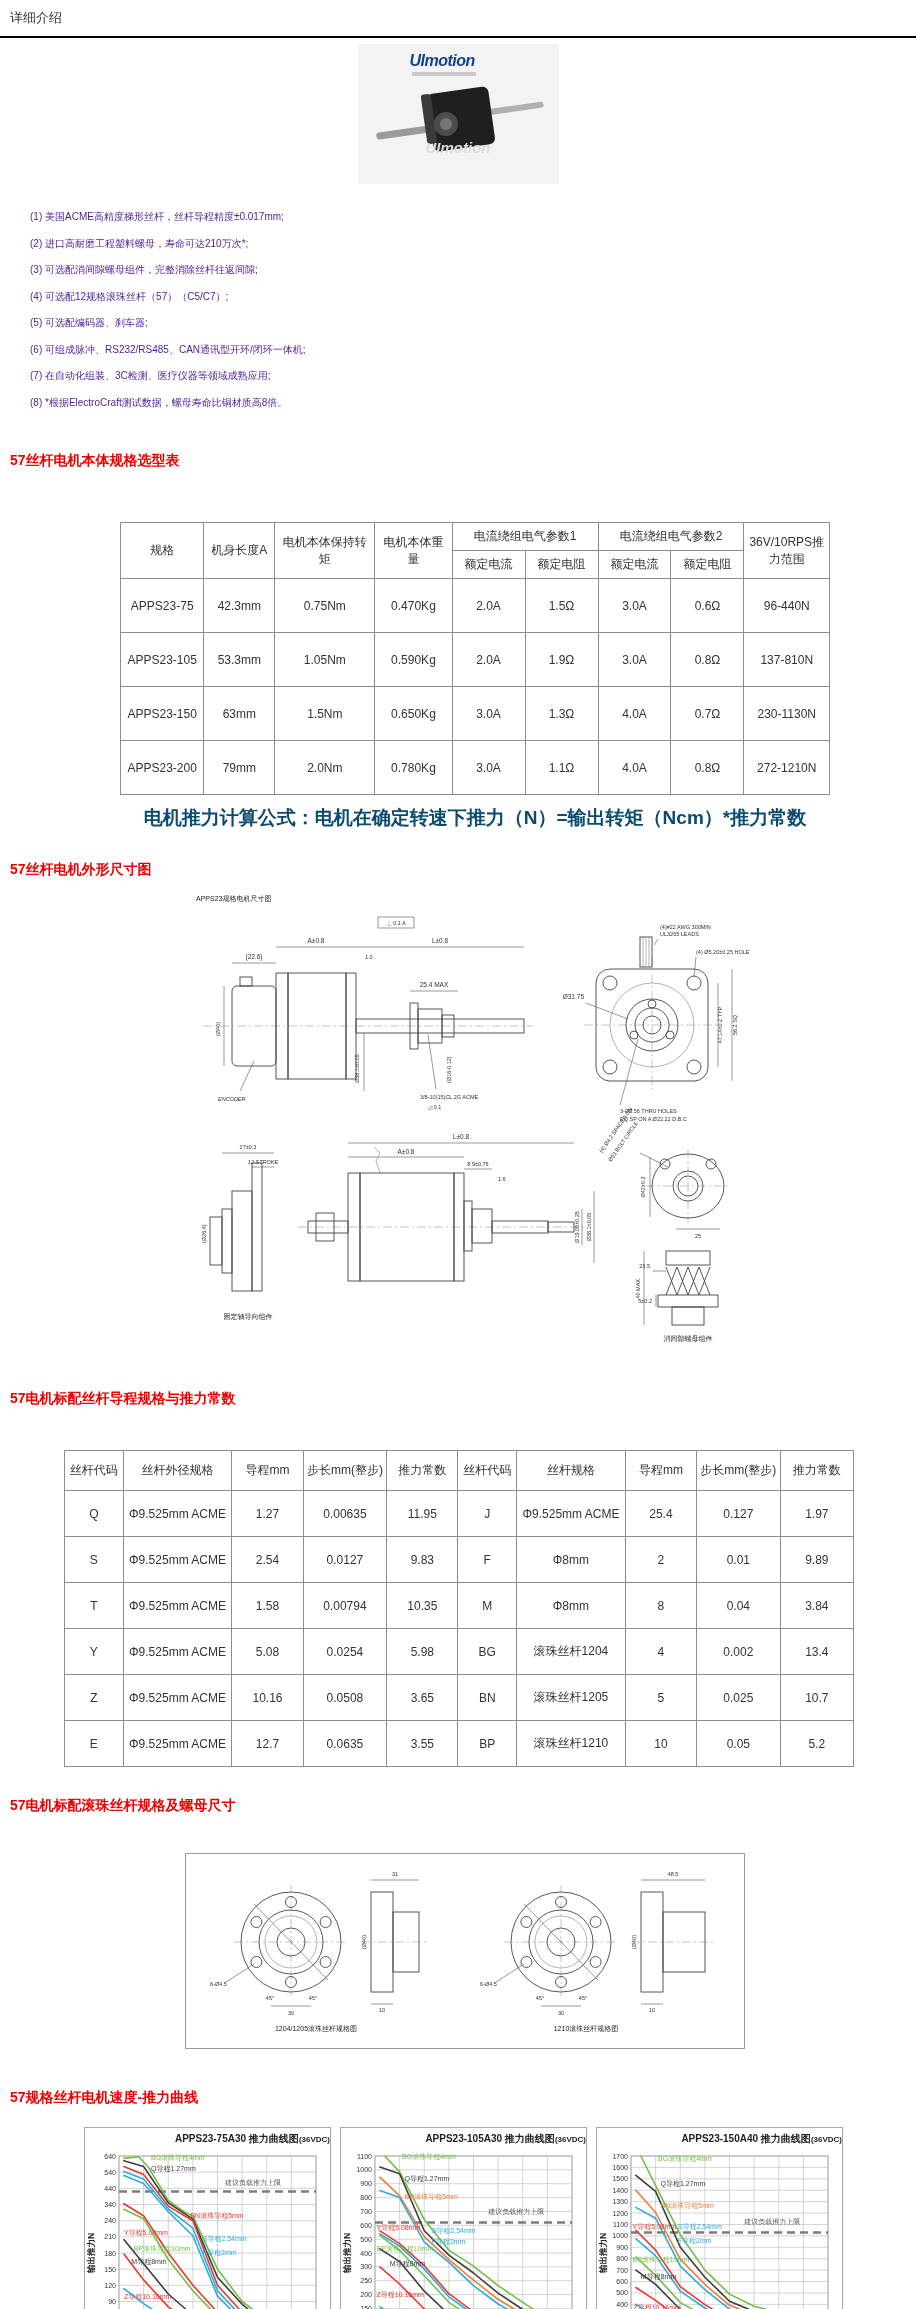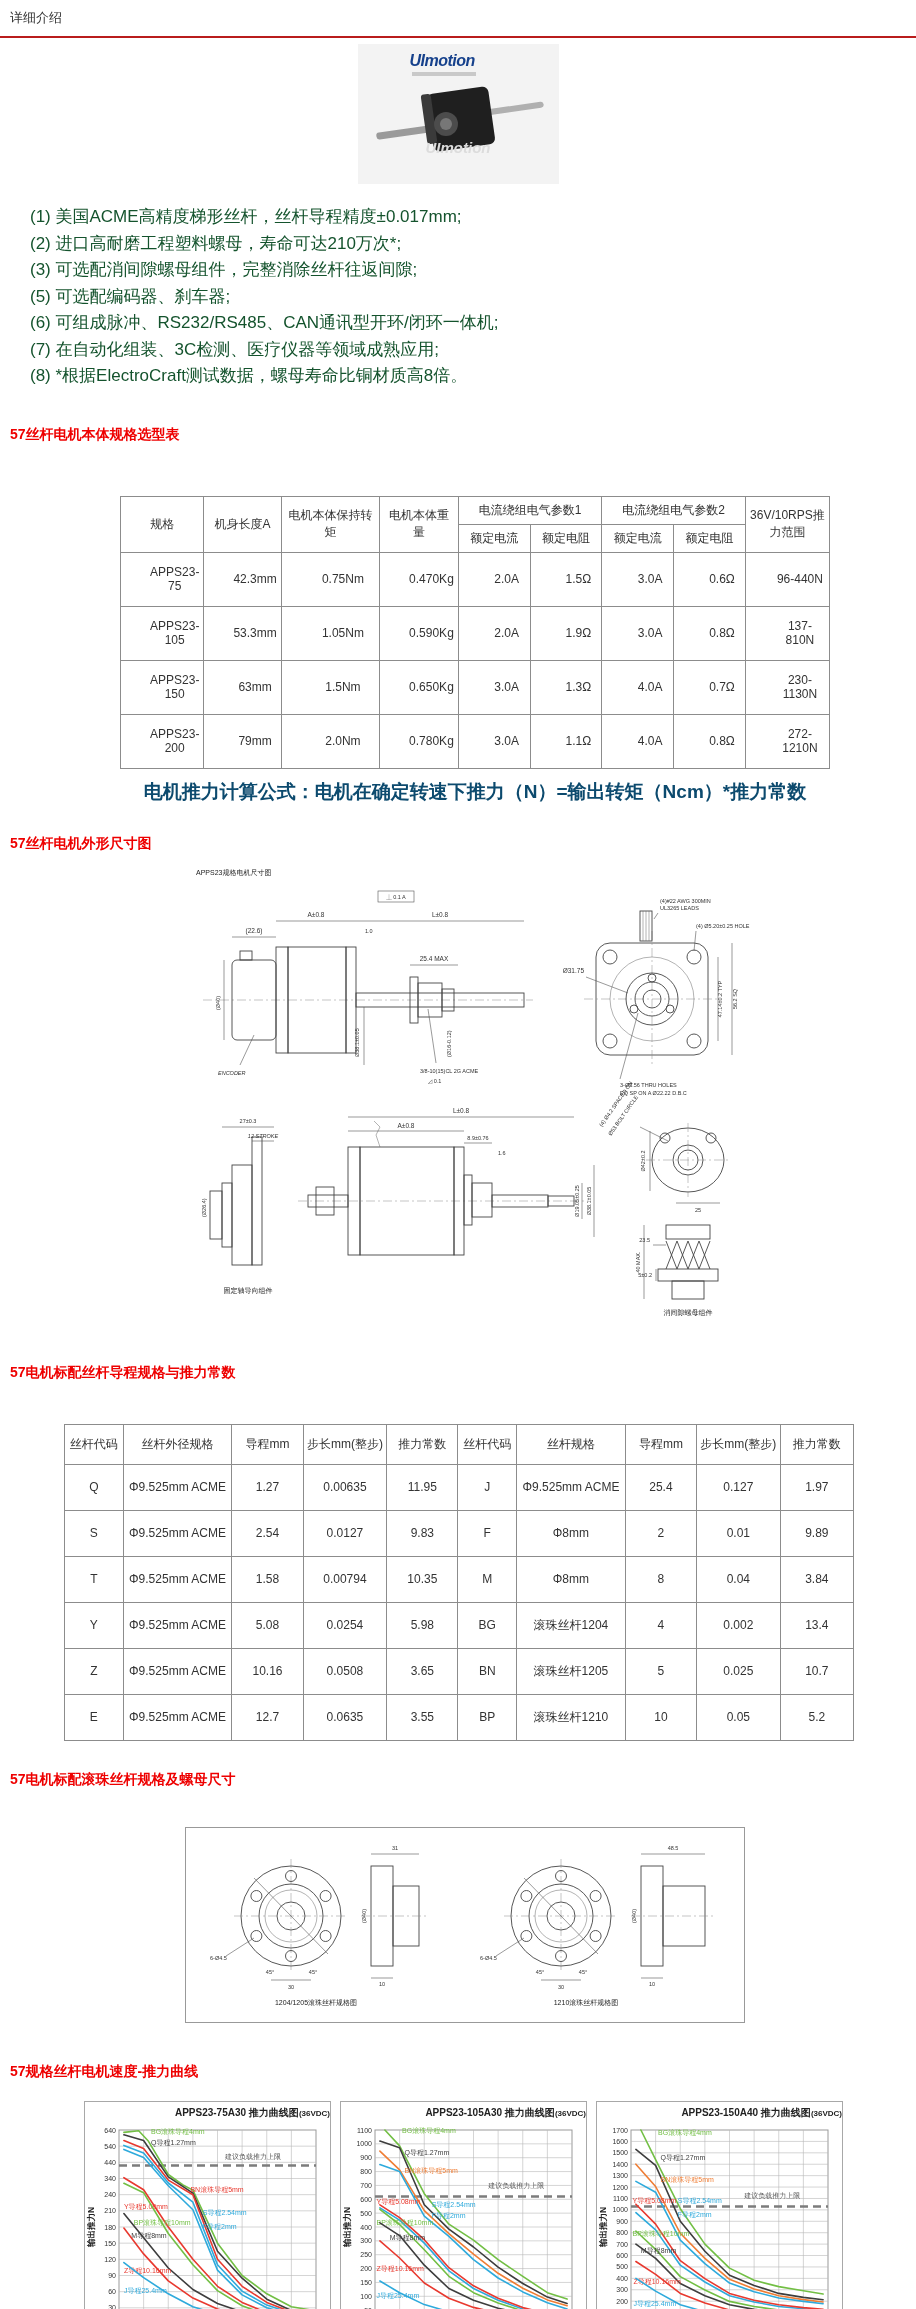--- a/index.html
+++ b/index.html
@@ -1,39 +1,39 @@
 <!DOCTYPE html>
 <html><head>
 <meta charset="utf-8">
 <style>
   * { margin:0; padding:0; box-sizing:border-box; }
   body { background:#fff; font-family:"Liberation Sans","DejaVu Sans",sans-serif; color:#404040; }
   .page { width:916px; min-height:2309px; margin:0 auto; background:#fff; position:relative; }
 
-  .topbar { padding:9px 0 9px 10px; border-bottom:2px solid #b91c1c; font-size:13px; color:#333; }
+  .topbar { padding:9px 0 9px 10px; border-bottom:2px solid #000000; font-size:13px; color:#333; }
 
   .title-line { margin:30px 0 10px 10px; font-size:15px; font-weight:bold; color:#222; }
   .title-line a { color:#e60012; text-decoration:underline; cursor:pointer; }
 
   .product-image { width:201px; height:140px; margin:6px auto 0 auto; background:#f3f3f3; position:relative; overflow:hidden; }
   .logo { position:absolute; top:8px; left:52px; font-size:16px; font-weight:bold; font-style:italic; color:#16418c; letter-spacing:-0.5px; }
   .logo-tagline { position:absolute; top:28px; left:54px; width:64px; height:4px; background:#c9c9c9; }
   .watermark { position:absolute; bottom:28px; left:0; width:100%; text-align:center; font-size:15px; font-style:italic; font-weight:bold; color:#dcdcdc; }
 
   .red-heading { margin-left:10px; font-size:14px; font-weight:bold; color:#ee0000; }
   .mt14{margin-top:14px;} .mt30{margin-top:30px;} .mt36{margin-top:36px;} .mt40{margin-top:40px;}
 
   .features { list-style:none; margin:20px 0 0 30px; }
-  .features li { font-size:17px; color:#14532d; line-height:26.5px; }
+  .features li { font-size:10px; color:#4c1d95; line-height:26.5px; }
 
   table { border-collapse:collapse; font-size:12px; color:#333; text-align:center; }
   th, td { border:1px solid #8c8c8c; padding:4px 3px; font-weight:normal; vertical-align:middle; }
   .spec-table { width:710px; margin:52px 0 0 120px; }
   .spec-table th { height:28px; }
-  .spec-table td { height:54px;padding-left:28px; }
+  .spec-table td { height:54px; }
   .lead-table { width:790px; margin:42px 0 0 64px; }
   .lead-table th { height:40px; }
   .lead-table td { height:46px; }
 
   .formula { width:710px; margin:10px 0 0 120px; text-align:center; font-size:19px; font-weight:bold; color:#0c4a6e; }
 
   .drawing-wrap { margin:12px 0 0 188px; }
   .ballscrew-box { width:560px; margin:38px 0 0 185px; border:1px solid #999; background:#fff; }
   svg text { font-family:"Liberation Sans","DejaVu Sans",sans-serif; }
   .tech { stroke:#444; fill:none; stroke-width:0.9; }
@@ -75,20 +75,21 @@
       </g>
     </svg>
     <span class="watermark">UImotion</span>
   </div>
 
 
   <ul class="features">
       <li>(1) 美国ACME高精度梯形丝杆，丝杆导程精度±0.017mm;</li>
       <li>(2) 进口高耐磨工程塑料螺母，寿命可达210万次*;</li>
       <li>(3) 可选配消间隙螺母组件，完整消除丝杆往返间隙;</li>
+      <li>(4) 可选配12规格滚珠丝杆（57）（C5/C7）;</li>
       <li>(5) 可选配编码器、刹车器;</li>
       <li>(6) 可组成脉冲、RS232/RS485、CAN通讯型开环/闭环一体机;</li>
       <li>(7) 在自动化组装、3C检测、医疗仪器等领域成熟应用;</li>
       <li>(8) *根据ElectroCraft测试数据，螺母寿命比铜材质高8倍。</li>
     </ul>
 
   <div class="red-heading mt36">57丝杆电机本体规格选型表</div>
 
   <table class="spec-table">
     <colgroup>

